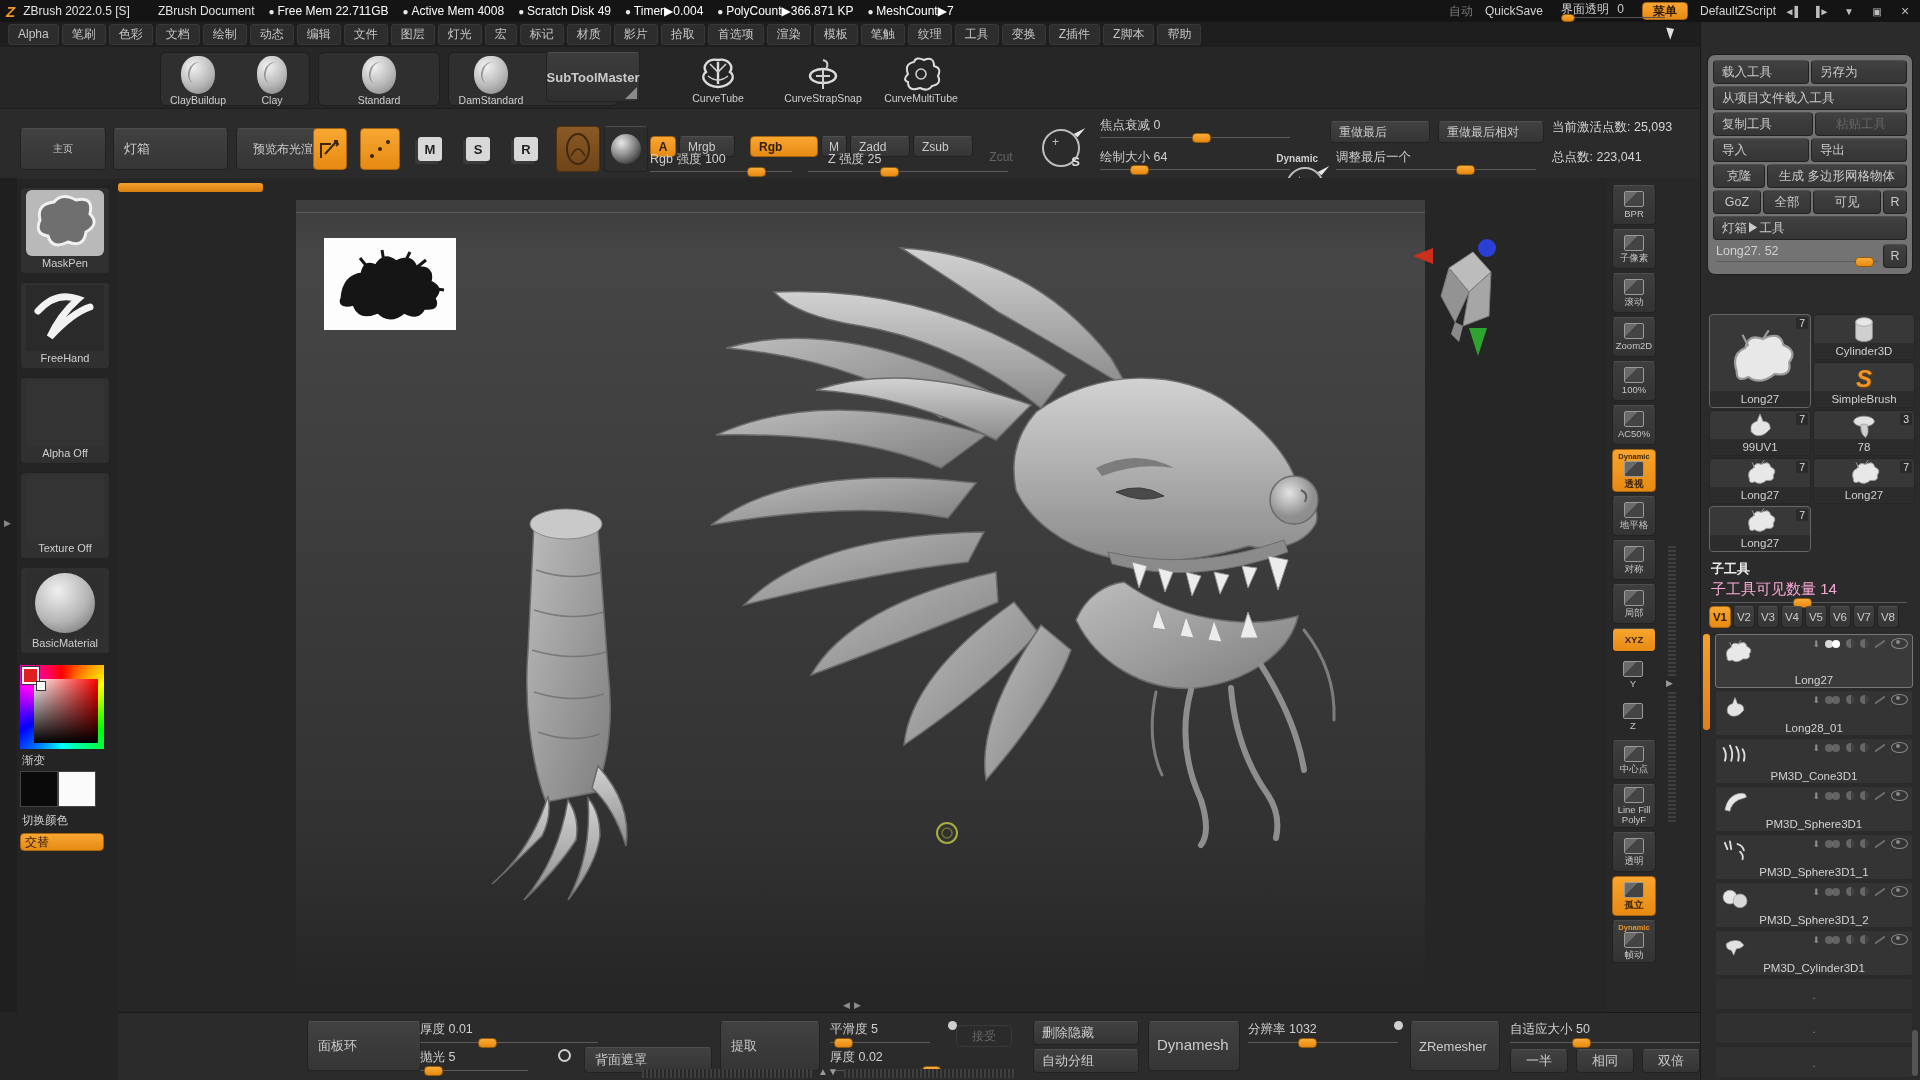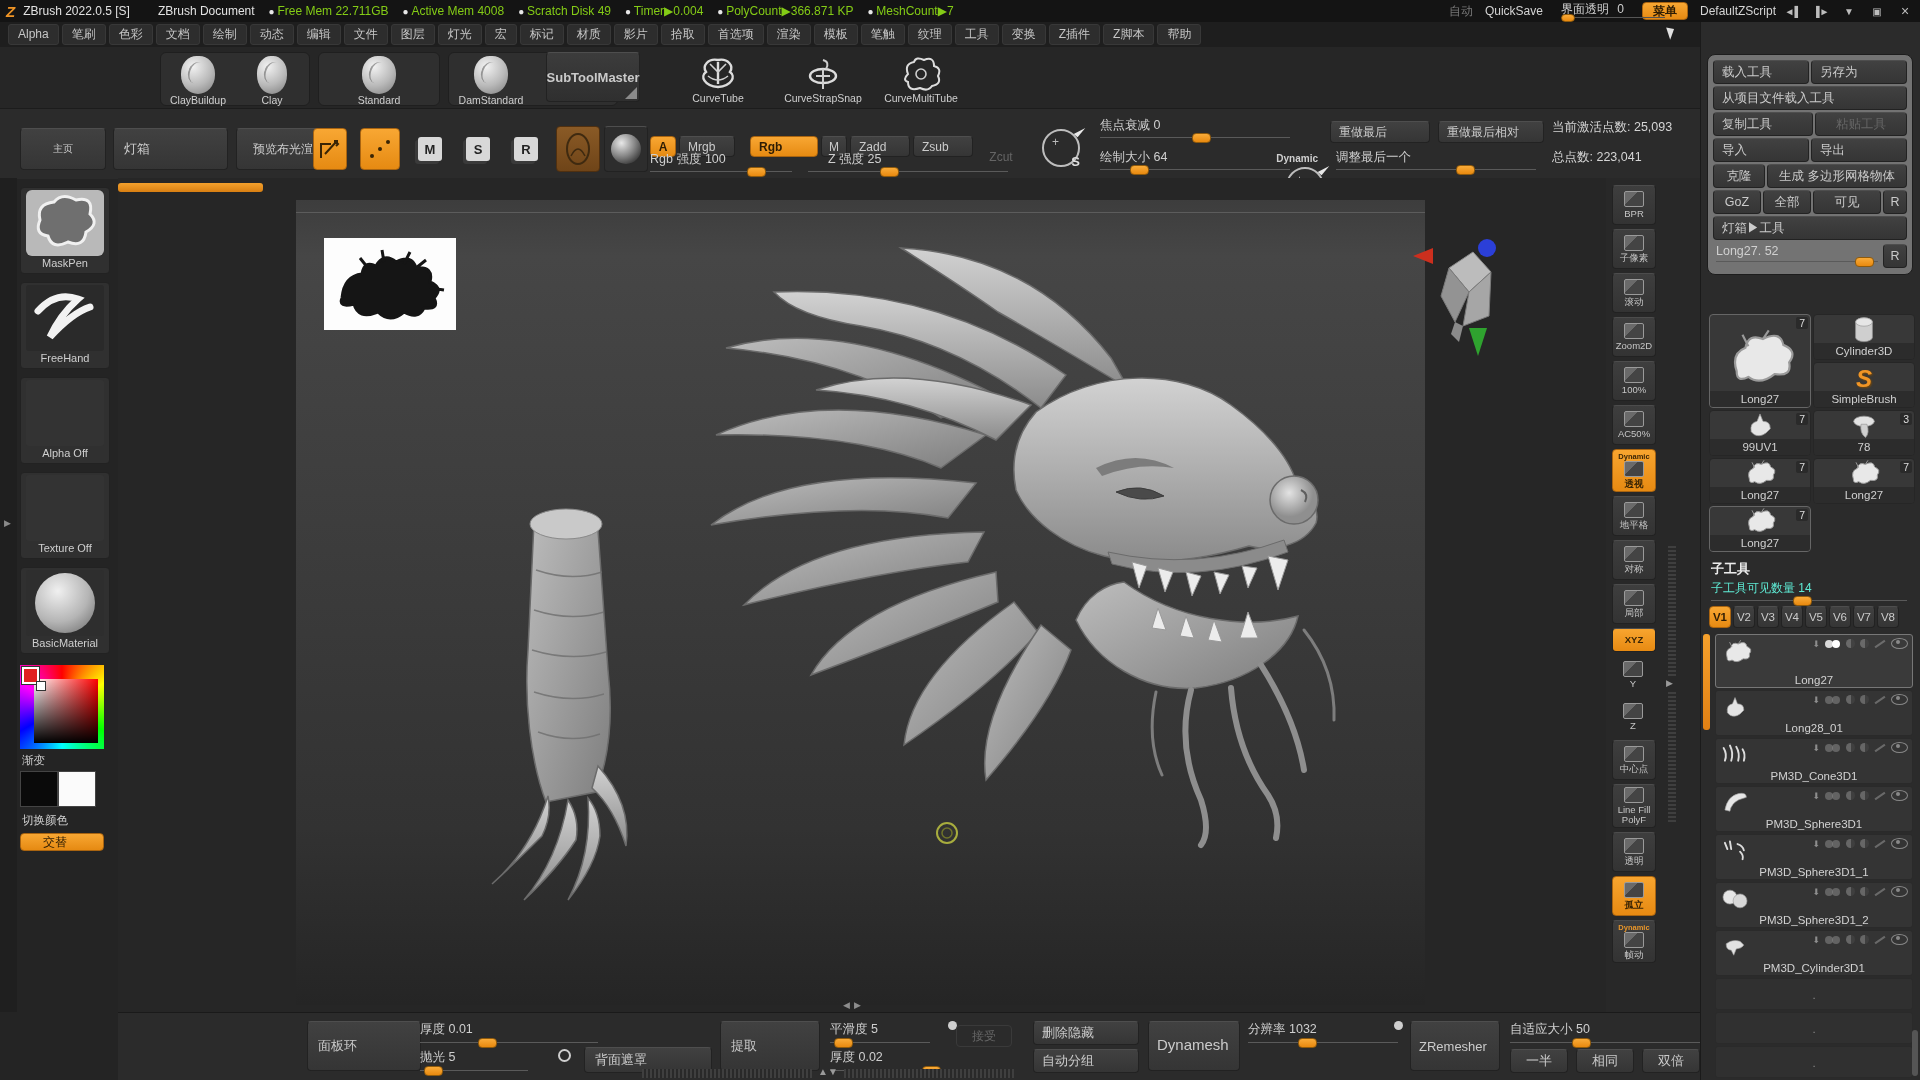--- a/index.html
+++ b/index.html
@@ -14,21 +14,21 @@
   .btn.dim{color:#656565;}
   .btn.orange{background:linear-gradient(#f8a733,#e68a12);border-color:#a96410;color:#2e1d04;font-weight:bold;}
   .btn.brown{background:linear-gradient(#8a5a26,#6f4418);border-color:#503010;}
   
   .track{position:relative;height:1px;background:#5a5a5a;}
   .handle{position:absolute;top:-4px;width:17px;height:8px;border-radius:4px;
           background:linear-gradient(#f9ab39,#e8890f);border:1px solid #8f5a0c;}
   .mini-handle{width:12px;height:6px;top:-3px;}
   
   #titlebar{left:0;top:0;width:1920px;height:22px;background:#141414;display:flex;align-items:center;color:#cfcfcf;}
-  .tstat{margin-left:14px;color:#84cc16;}
+  .tstat{margin-left:14px;color:#ffffff;}
   .tstat::before{content:"● ";color:#e8e8e8;font-size:10px;}
   
   #menubar{left:0;top:22px;width:1920px;height:25px;background:#1e1e1e;display:flex;align-items:center;padding-left:8px;box-sizing:border-box;}
   .menu-item{height:19px;line-height:19px;padding:0 9px;margin-right:3px;background:#2d2d2d;
              border:1px solid #383838;border-radius:3px;color:#c6c6c6;font-size:12px;}
   
   #shelf1{left:0;top:47px;width:1920px;height:61px;background:#262626;}
   .bgroup{position:absolute;top:5px;height:52px;background:#2f2f2f;border:1px solid #1f1f1f;border-radius:6px;
           display:flex;align-items:flex-start;justify-content:space-around;}
   .bthumb{display:flex;flex-direction:column;align-items:center;width:70px;padding-top:3px;}
@@ -617,21 +617,21 @@
 
     <div class="abs" style="left:3px;top:482px;width:84px;height:84px;background:conic-gradient(from 0deg,#ff0000,#ffff00,#00ff00,#00ffff,#0000ff,#ff00ff,#ff0000);">
       <div class="abs" style="left:14px;top:14px;right:6px;bottom:6px;background:linear-gradient(0deg,#000,transparent),linear-gradient(90deg,#fff,#f00);"></div>
       <div class="abs" style="left:2px;top:2px;width:13px;height:13px;background:#e02020;border:2px solid #fff;outline:1px solid #333;"></div>
       <div class="abs" style="left:16px;top:16px;width:8px;height:8px;background:#fff;border:1px solid #333;"></div>
     </div>
     <div class="abs" style="left:5px;top:570px;font-size:11.5px;color:#cfcfcf;">渐变</div>
     <div class="abs" style="left:3px;top:588px;width:36px;height:34px;background:#0a0a0a;border:1px solid #444;"></div>
     <div class="abs" style="left:41px;top:588px;width:36px;height:34px;background:#fbfbfb;border:1px solid #444;"></div>
     <div class="abs" style="left:5px;top:630px;font-size:11.5px;color:#cfcfcf;">切换颜色</div>
-    <div class="btn orange" style="position:absolute;left:3px;top:650px;width:84px;height:18px;justify-content:flex-start;padding-left:22px;font-weight:normal;">交替</div>
+    <div class="btn orange" style="position:absolute;left:3px;top:650px;width:84px;height:18px;justify-content:flex-start;padding-left:4px;font-weight:normal;">交替</div>
   </div>
 
   <div id="bottombar" class="abs">
     <div class="btn" style="position:absolute;left:189px;top:8px;width:114px;height:50px;font-size:13px;justify-content:flex-start;padding-left:10px;">面板环</div>
 
     <div class="abs" style="left:302px;top:8px;width:178px;">
       <span class="bb-lab"><span>厚度</span> <span>0.01</span></span>
       <div class="track" style="margin-top:4px;">
           <span class="handle" style="left:58px;"></span>
         </div>
@@ -803,21 +803,21 @@
         <span class="badge">7</span>
         <svg width="34" height="28" viewBox="0 0 48 42">
             <use href="#sym-dragon"></use>
           </svg>
         <div class="tname">Long27</div>
       </div>
     </div>
 
     <div class="abs" style="left:10px;top:538px;font-size:13px;color:#ececec;font-weight:bold;">子工具</div>
     <div class="abs" style="left:10px;top:558px;width:196px;">
-      <span style="font-size:12px;color:#5eead4;"><span>子工具可见数量</span> <span>14</span></span>
+      <span style="font-size:15px;color:#f9a8d4;"><span>子工具可见数量</span> <span>14</span></span>
       <div class="track" style="margin-top:3px;">
           <span class="handle" style="left:82px;"></span>
         </div>
     </div>
     <div class="row abs" style="left:8px;top:584px;">
       <div class="btn vtab orange">V1</div>
       <div class="btn vtab">V2</div>
       <div class="btn vtab">V3</div>
       <div class="btn vtab">V4</div>
       <div class="btn vtab">V5</div>

